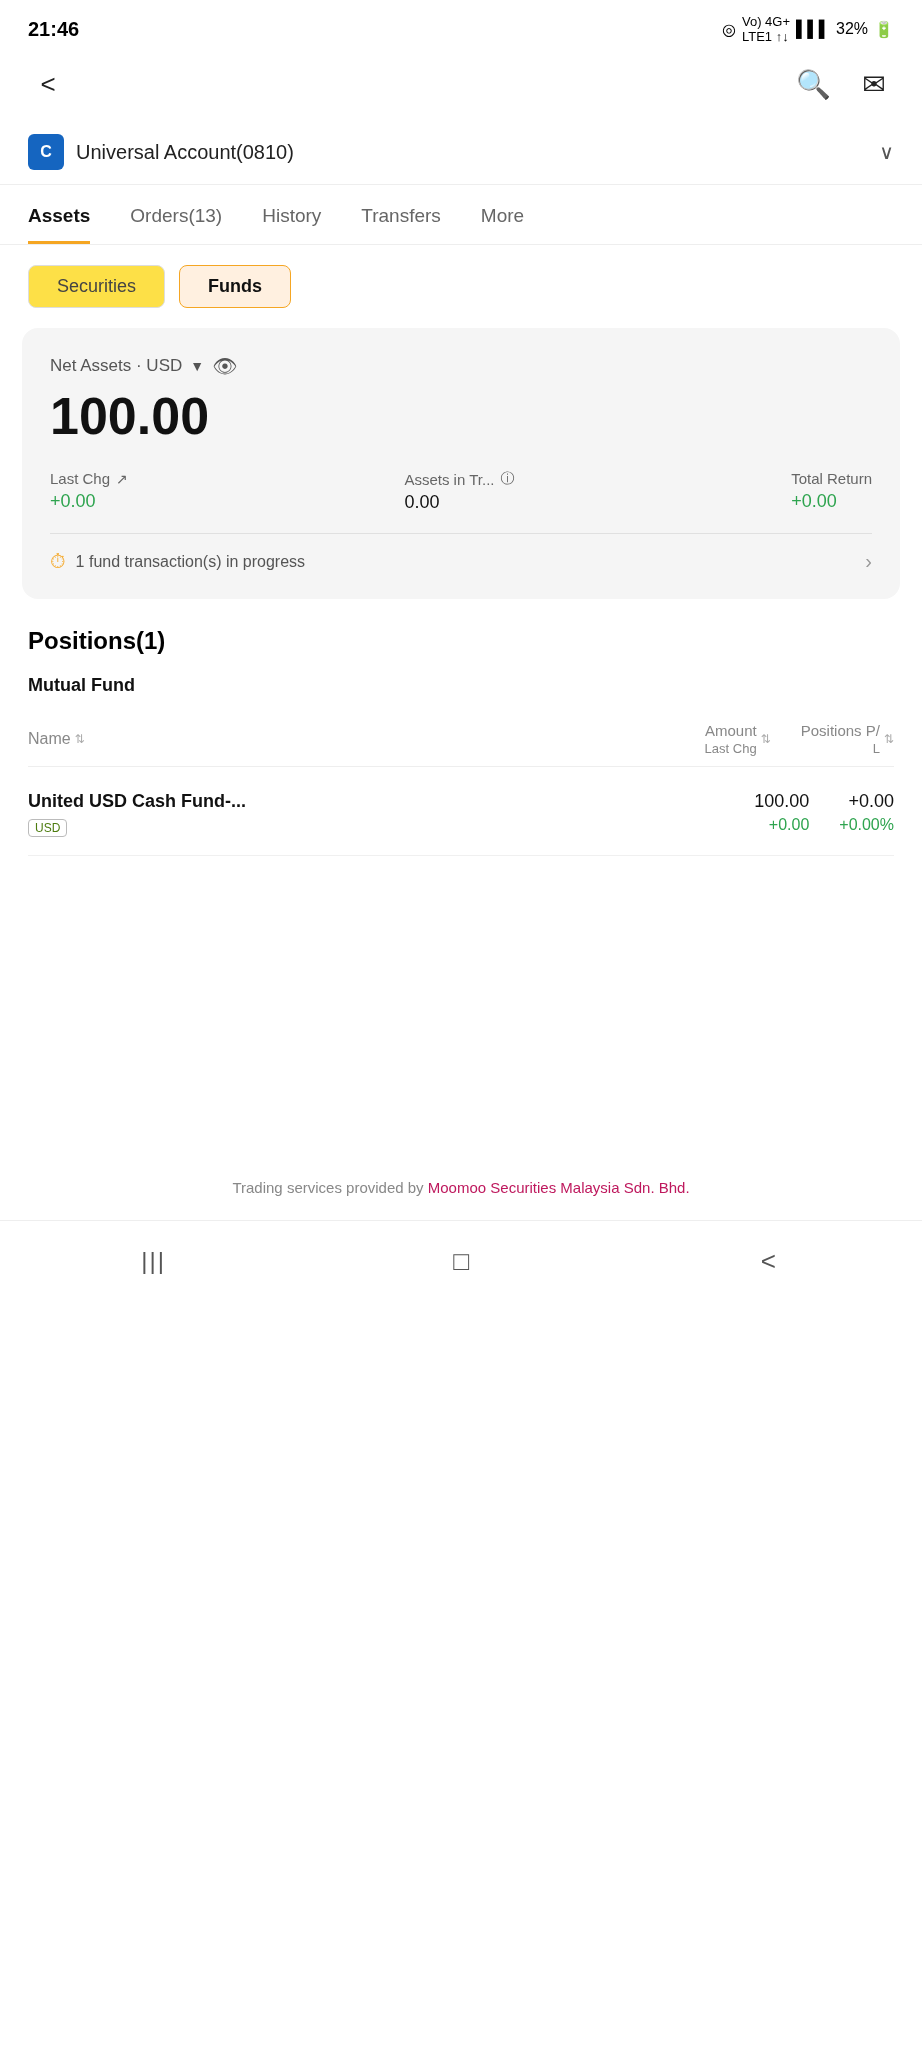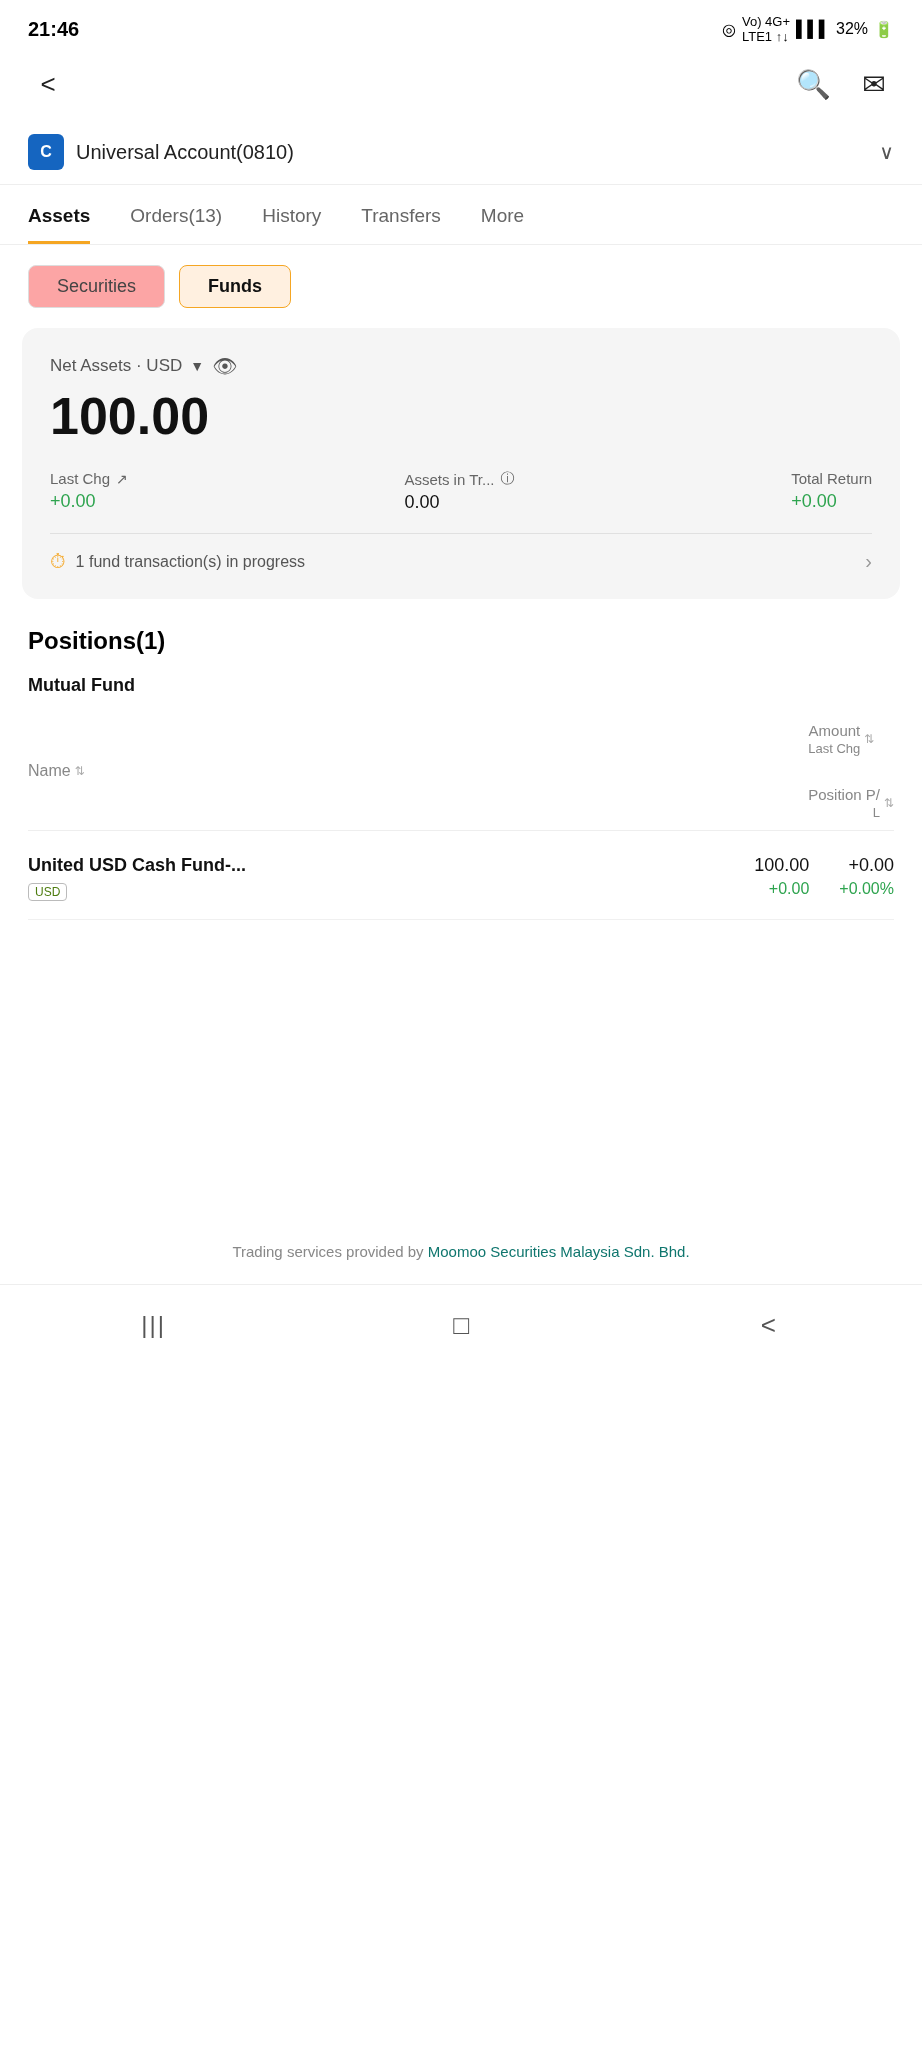--- a/index.html
+++ b/index.html
@@ -84,21 +84,21 @@
       display: flex;
       padding: 20px 28px;
       gap: 14px;
     }
     .sub-tab {
       padding: 10px 28px;
       border-radius: 8px;
       font-size: 18px;
       cursor: pointer;
       border: 1.5px solid #ddd;
-      background: #fca5a5;
+      background: #fde047;
       color: #444;
     }
     .sub-tab.active {
       background: #fff0e0;
       border-color: #f5a623;
       color: #111;
       font-weight: 700;
     }
 
     
@@ -151,21 +151,21 @@
     
     .table-header {
       display: flex;
       justify-content: space-between;
       align-items: center;
       padding: 10px 0;
       border-bottom: 1px solid #eee;
       margin-bottom: 6px;
     }
     .th-name { font-size: 16px; color: #888; display: flex; align-items: center; gap: 4px; }
-    .th-right { display: flex; gap: 30px; flex-direction: column; }
+    .th-right { display: flex; gap: 30px; }
     .th-amount, .th-position {
       font-size: 15px; color: #888; text-align: right;
       display: flex; align-items: center; gap: 4px;
     }
     .sort-icon { font-size: 12px; color: #aaa; }
 
     
     .table-row {
       display: flex;
       justify-content: space-between;
@@ -189,21 +189,21 @@
     .val-sub { font-size: 16px; color: #2ea44f; margin-top: 4px; }
 
     
     .footer-text {
       text-align: center;
       font-size: 15px;
       color: #888;
       padding: 40px 40px 20px;
       line-height: 1.6;
     }
-    .footer-link { color: #0f766e; text-align: right; }
+    .footer-link { color: #be185d; text-align: right; }
 
     
     .bottom-nav {
       display: flex;
       justify-content: space-around;
       align-items: center;
       padding: 20px 0 30px;
       border-top: 1px solid #eee;
       margin-top: auto;
     }
@@ -316,21 +316,21 @@
     <div class="th-right">
       <div class="th-amount">
         <span>
           <span>Amount</span><br>
           <span style="font-size:13px;">Last Chg</span>
         </span>
         <span class="sort-icon">⇅</span>
       </div>
       <div class="th-position">
         <span>
-          <span>Position P/</span><br>
+          <span>Positions P/</span><br>
           <span style="font-size:13px;">L</span>
         </span>
         <span class="sort-icon">⇅</span>
       </div>
     </div>
   </div>
 
   <div class="table-row">
     <div class="row-name-col">
       <div class="row-fund-name">United USD Cash Fund-...</div>

